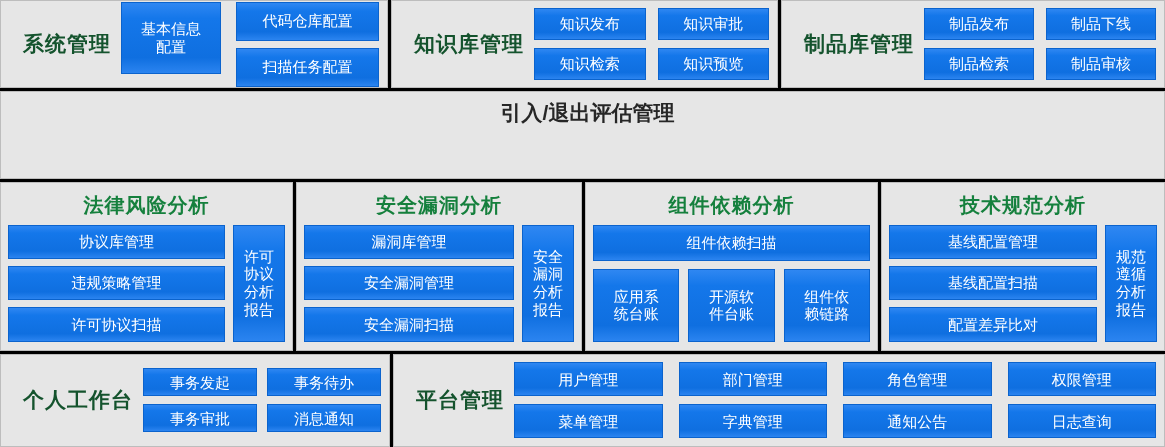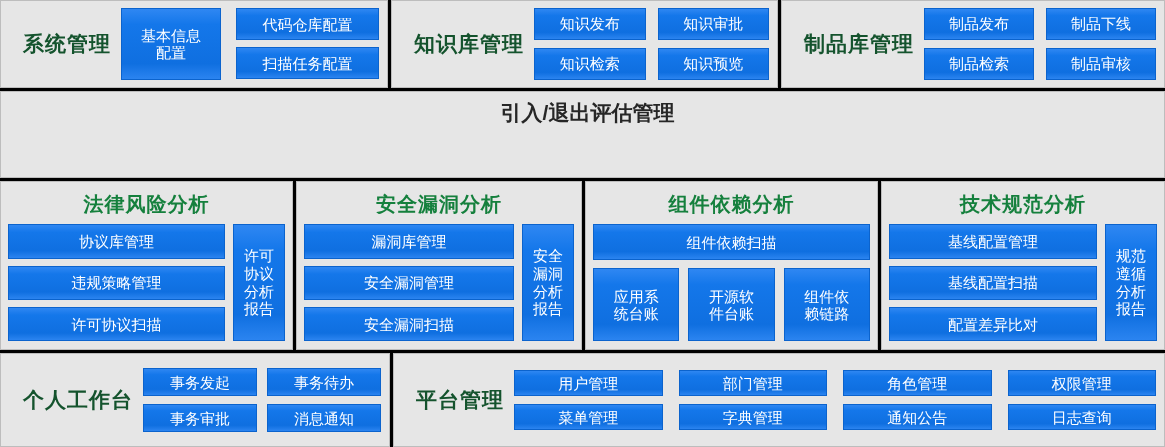--- a/index.html
+++ b/index.html
@@ -51,21 +51,21 @@
     justify-content:center;
     text-align:center;
     box-sizing:border-box;
     cursor:pointer;
     line-height:1.15;
     white-space:pre-line;
     user-select:none;
   }
 
   
-  .sys-grid{display:flex;gap:15px;flex:1;height:71px;}
+  .sys-grid{display:flex;gap:15px;flex:1;height:85px;}
   .sys-big{flex:0 0 100px;height:72px;font-size:15px;}
   .sys-col{display:flex;flex-direction:column;gap:7px;flex:1;}
   .sys-col .btn{flex:1;}
 
   .two-col{display:flex;gap:12px;flex:1;height:72px;}
   .two-col .col{display:flex;flex-direction:column;gap:8px;flex:1;}
   .two-col .col .btn{flex:1;}
 
   
   .r2{height:88px;}
@@ -102,21 +102,21 @@
   .an-top-btn{height:36px;font-size:15px;text-align:center;}
   .an-sub{display:flex;gap:9px;flex:1;}
   .an-sub .btn{flex:1;font-size:15px;}
 
   
   .r4{height:94px;}
   .r4 .panel{padding:6px 8px;}
   .work-grid{display:flex;gap:10px;flex:1;height:64px;}
   .work-grid .col{display:flex;flex-direction:column;gap:8px;flex:1;}
   .work-grid .col .btn{flex:1;font-size:15px;}
-  .plat-grid{display:flex;gap:16px;flex:1;height:60px;}
+  .plat-grid{display:flex;gap:16px;flex:1;height:76px;}
   .plat-grid .col{display:flex;flex-direction:column;gap:8px;flex:1;}
   .plat-grid .col .btn{flex:1;font-size:15px;}
 </style>
 </head>
 <body>
 
 <div class="page">
 
   <div class="row r1">
 

